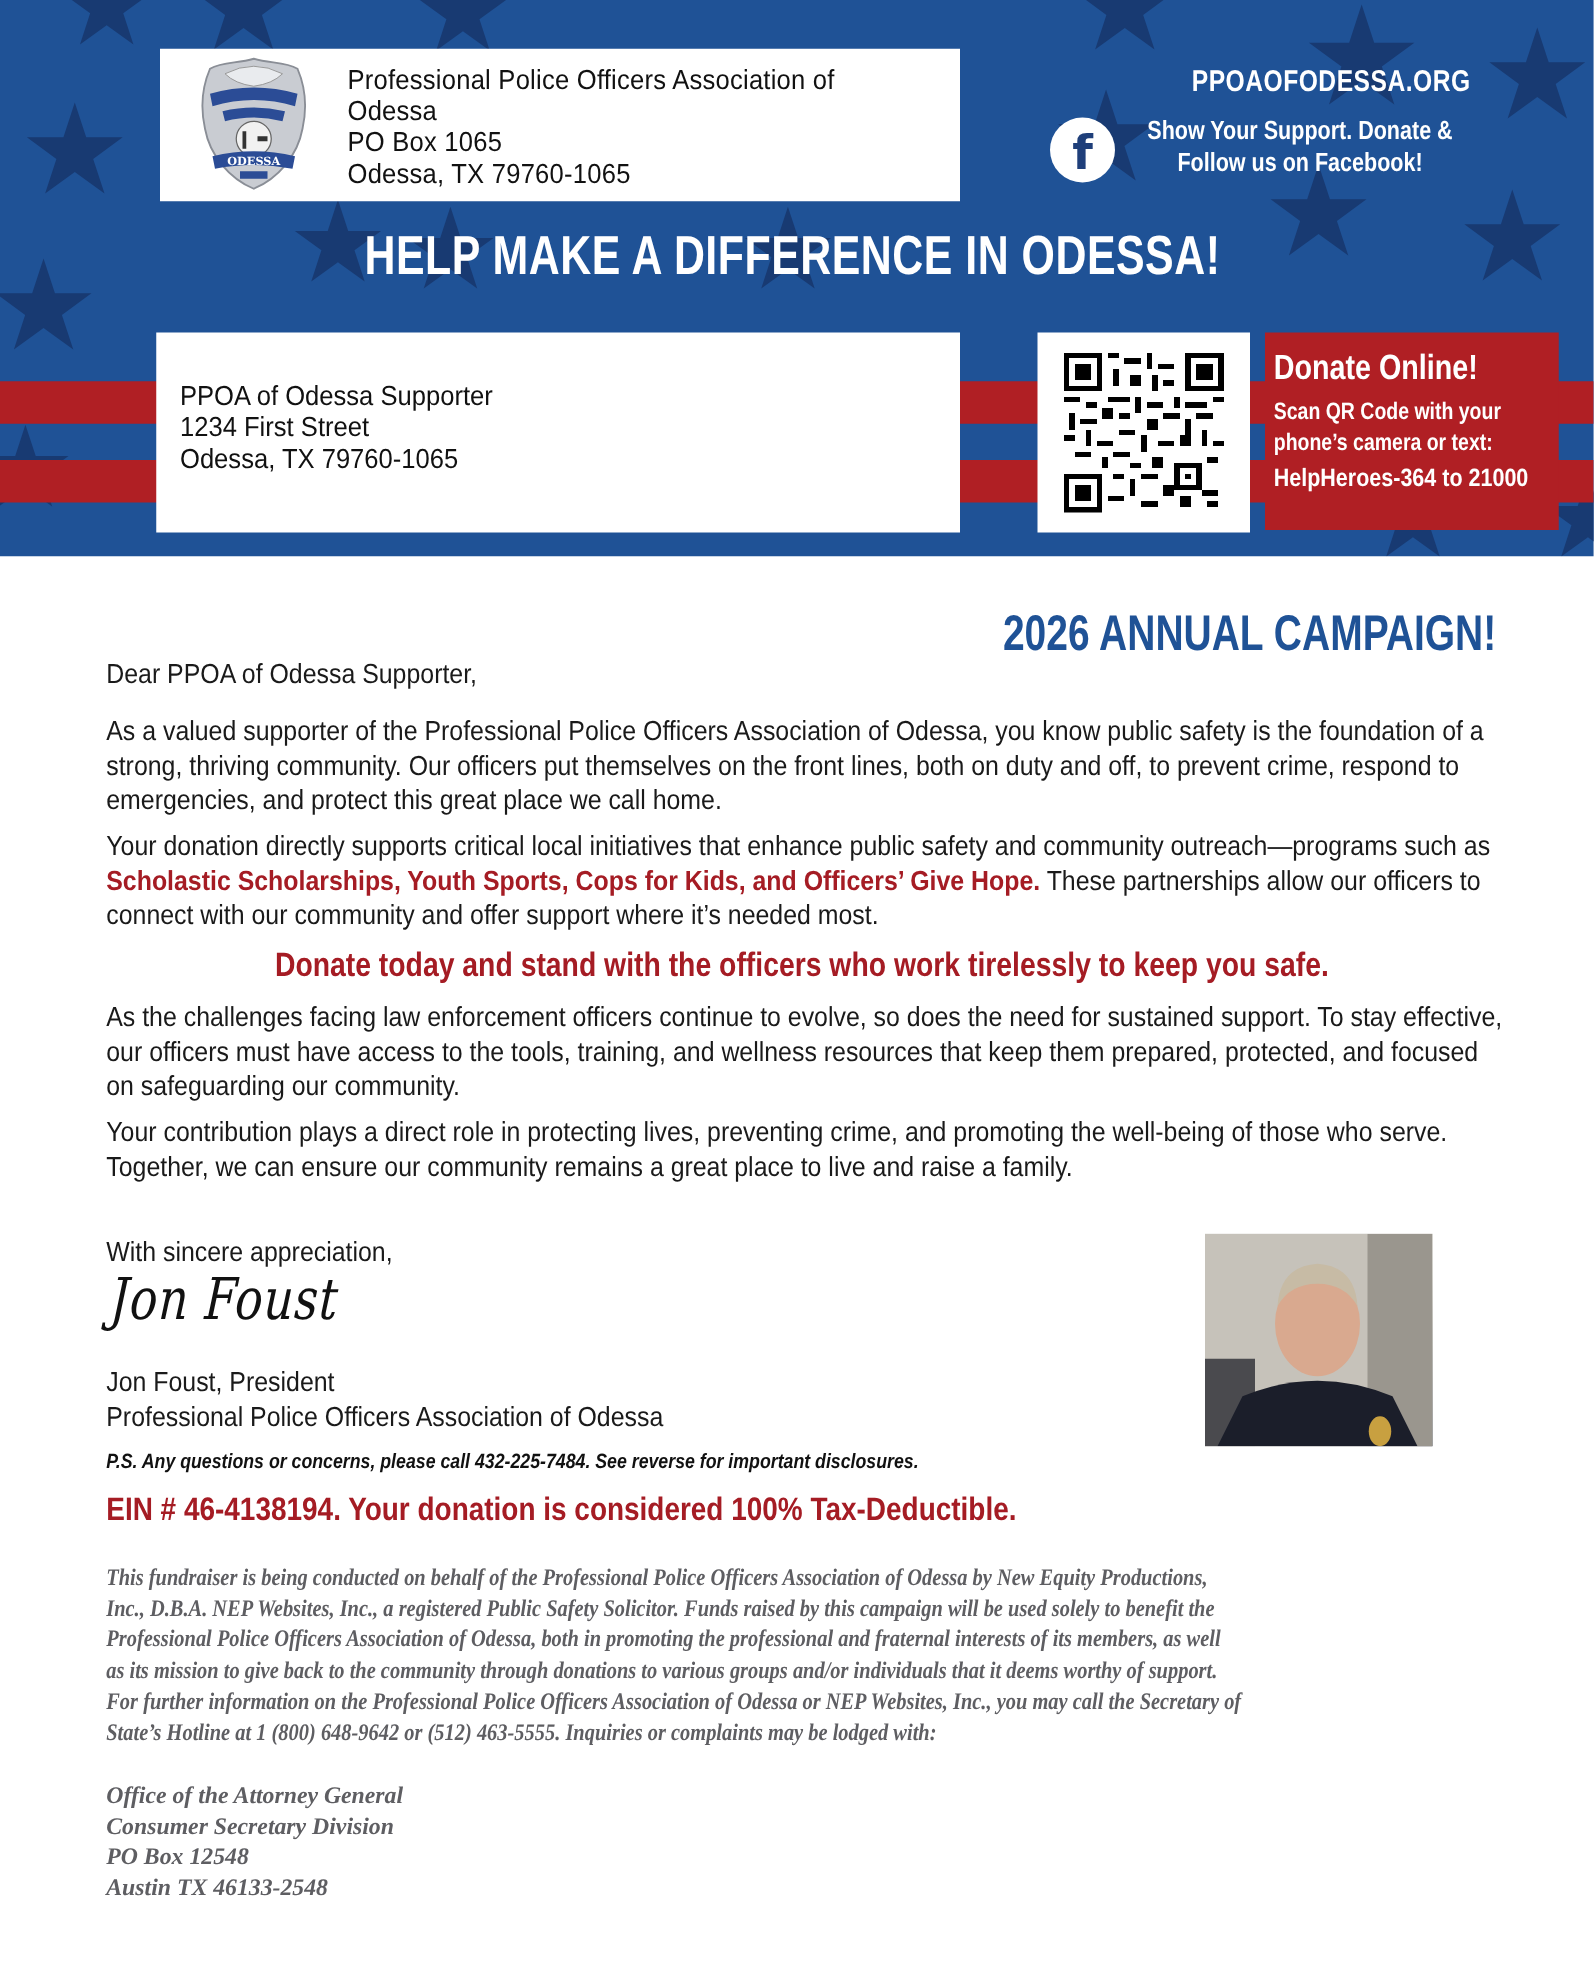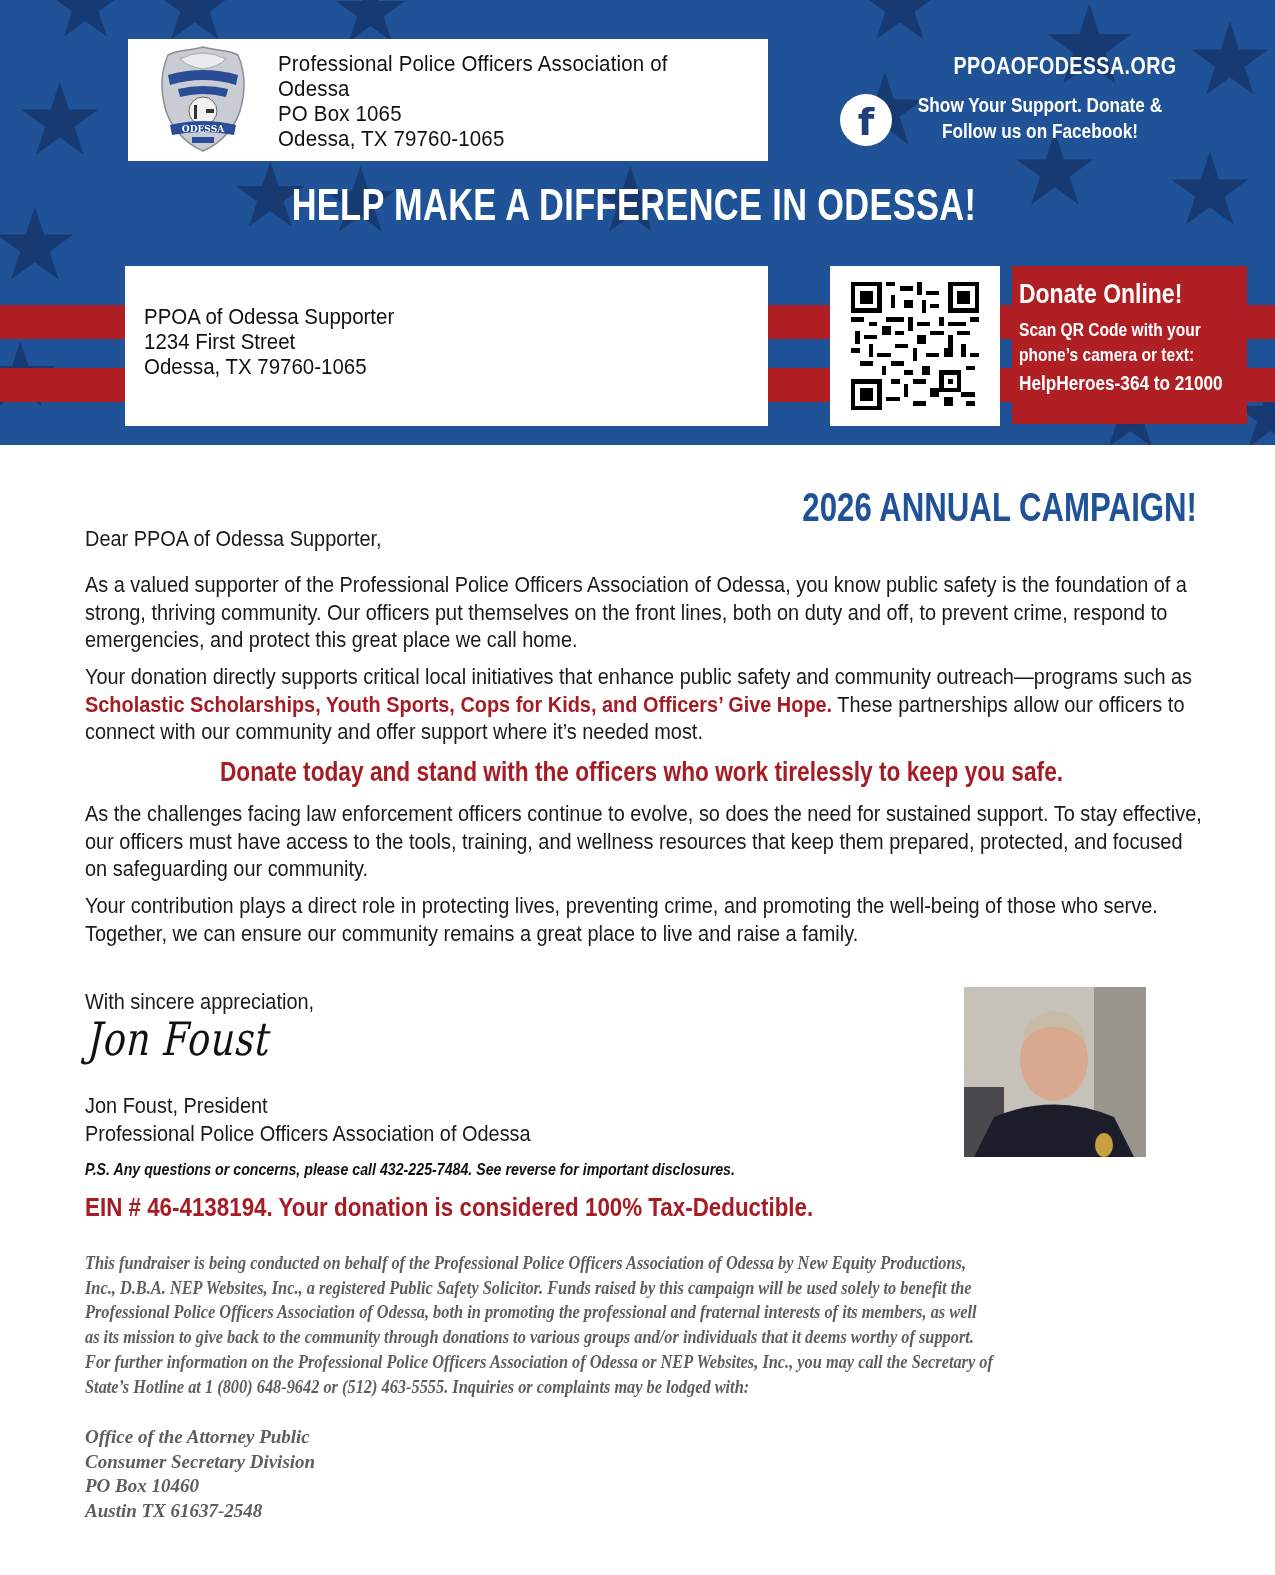--- a/index.html
+++ b/index.html
@@ -242,17 +242,17 @@
 <div class="disclosure">
   <p>This fundraiser is being conducted on behalf of the Professional Police Officers Association of Odessa by New Equity Productions,</p>
   <p>Inc., D.B.A. NEP Websites, Inc., a registered Public Safety Solicitor. Funds raised by this campaign will be used solely to benefit the</p>
   <p>Professional Police Officers Association of Odessa, both in promoting the professional and fraternal interests of its members, as well</p>
   <p>as its mission to give back to the community through donations to various groups and/or individuals that it deems worthy of support.</p>
   <p>For further information on the Professional Police Officers Association of Odessa or NEP Websites, Inc., you may call the Secretary of</p>
   <p>State’s Hotline at 1 (800) 648-9642 or (512) 463-5555. Inquiries or complaints may be lodged with:</p>
 </div>
 
 <div class="ag">
-  <div>Office of the Attorney Public</div>
+  <div>Office of the Attorney General</div>
   <div>Consumer Secretary Division</div>
-  <div>PO Box 10460</div>
-  <div>Austin TX 61637-2548</div>
+  <div>PO Box 12548</div>
+  <div>Austin TX 46133-2548</div>
 </div>
 
 </body></html>

